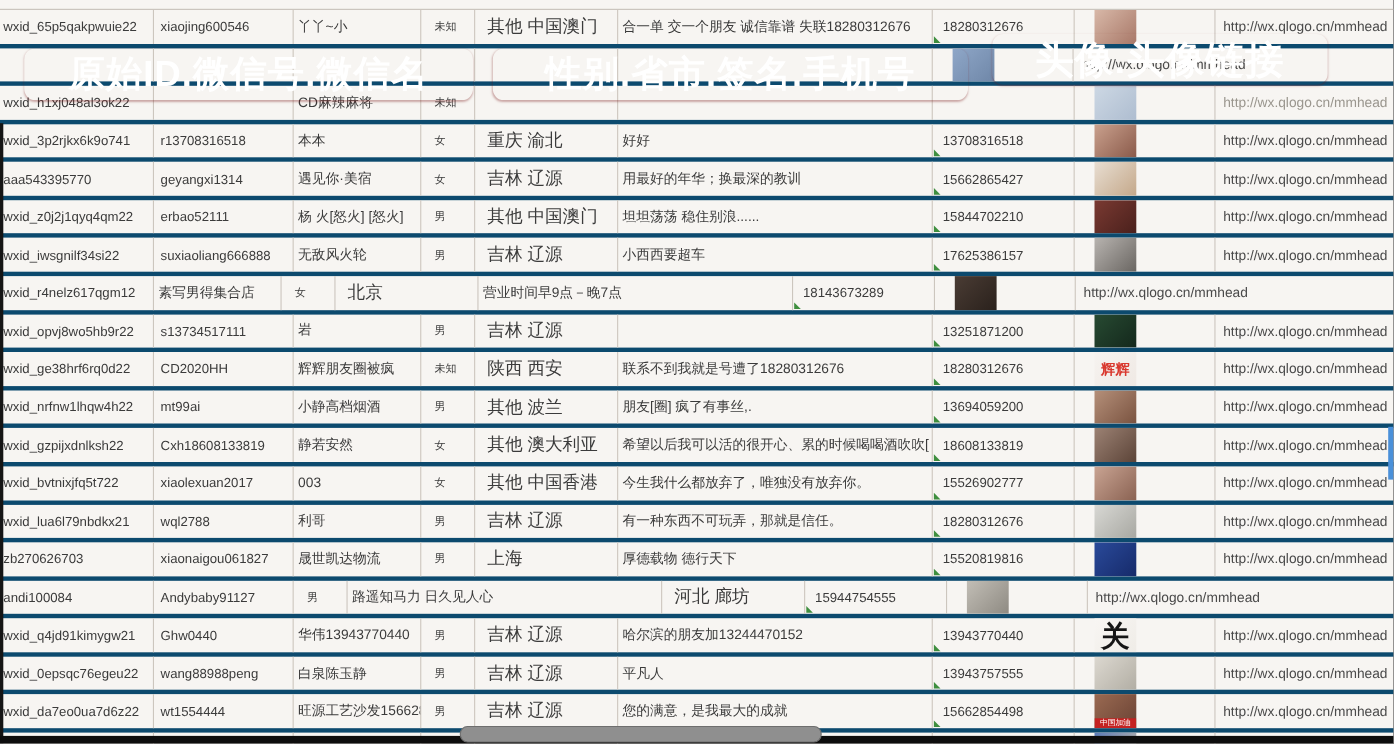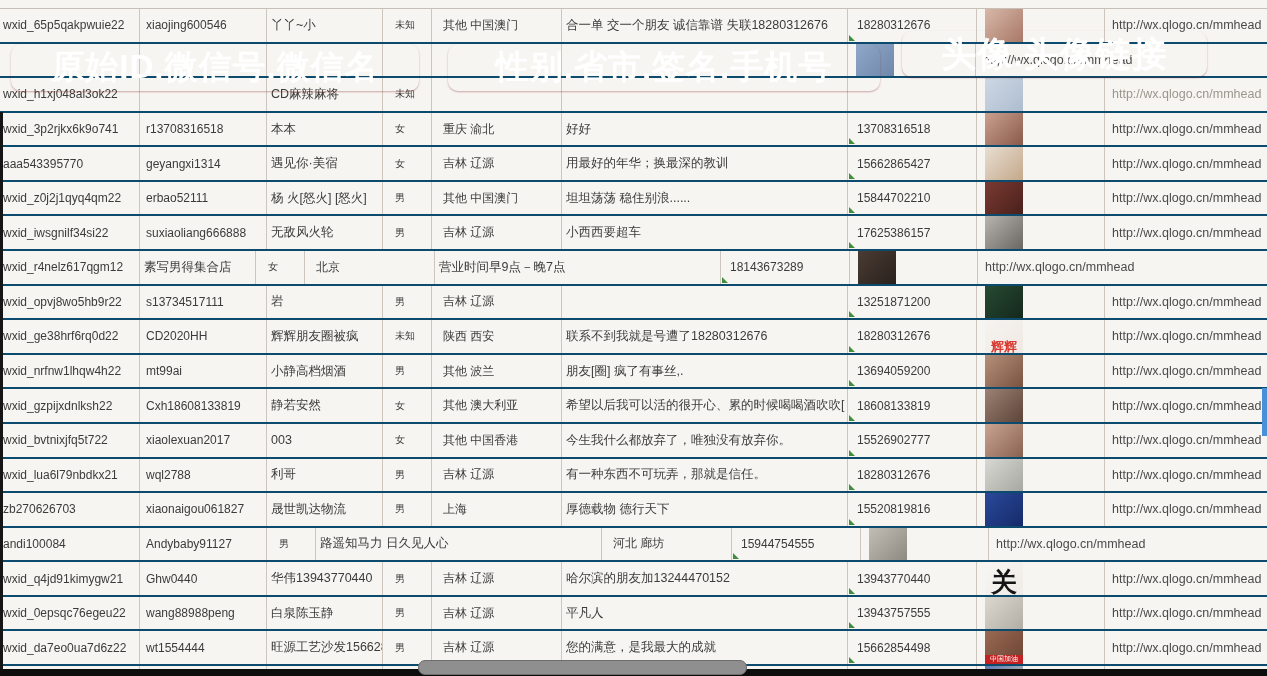--- a/index.html
+++ b/index.html
@@ -3,52 +3,52 @@
 <meta charset="utf-8">
 <style>
   html,body{margin:0;padding:0;background:#222;}
   .stage{
     position:relative;width:1267px;height:676px;overflow:hidden;
     background:#f7f5f2;font-family:"Liberation Sans","DejaVu Sans",sans-serif;
     color:#3b3b3b;
   }
   
   .rows{position:absolute;left:0;top:8px;width:1267px;border-top:1px solid #c6c0b8;}
-  .row{display:flex;height:34.58px;box-sizing:border-box;border-bottom:2px solid #0c4a6e;}
+  .row{display:flex;height:34.58px;box-sizing:border-box;border-bottom:4px solid #0c4a6e;}
   .cell{
     box-sizing:border-box;height:100%;overflow:hidden;white-space:nowrap;
     border-right:1px solid #ccc6be;display:flex;align-items:center;
     font-size:12px;position:relative;background:transparent;
   }
   .c-wxid{width:140px;padding-left:3px;}
   .c-id{width:127px;padding-left:6px;}
   .c-name{width:116px;padding-left:4px;font-size:12.5px;}
   .c-gender{width:49px;padding-left:12px;font-size:10px;}
-  .c-region{width:130px;padding-left:11px;font-size:12px;}
+  .c-region{width:130px;padding-left:11px;font-size:16px;}
   .c-sig{width:286px;padding-left:4px;font-size:12.5px;}
   .c-phone{width:129px;padding-left:9px;}
   .c-avatar{width:128px;padding:0;}
   .c-url{width:162px;padding-left:7px;border-right:none;font-size:12.5px;color:#4a4a4a;}
   .c-url.faded{color:#9a968e;}
   .phone-indent{margin-left:26px;}
   .tri{position:absolute;left:1px;bottom:1px;width:0;height:0;
        border-left:6px solid #3e8e3e;border-top:6px solid transparent;}
-  .avatar{margin-left:8px;width:38px;height:100%;display:flex;align-items:flex-end;
+  .avatar{margin-left:18px;width:38px;height:100%;display:flex;align-items:center;
           justify-content:center;overflow:hidden;position:relative;}
   .avatar .av-text{font-weight:bold;line-height:1;}
   .avatar .av-strip{position:absolute;left:0;right:0;bottom:0;height:9px;
           display:flex;align-items:center;justify-content:center;
           color:#fff;font-size:7px;letter-spacing:0;}
   
   .banner{
     position:absolute;border-radius:10px;display:flex;align-items:center;justify-content:center;
     color:#fff;font-weight:bold;font-size:33px;letter-spacing:1px;
     box-shadow:0 1px 2px rgba(120,20,20,.35);z-index:5;white-space:nowrap;
   }
-  #banner-ids{left:11px;top:44px;width:408px;height:47px;}
+  #banner-ids{left:22px;top:44px;width:408px;height:47px;}
   #banner-profile{left:448px;top:44px;width:432px;height:47px;}
   #banner-avatar{left:902px;top:31px;width:305px;height:46px;font-size:35px;}
   
   .left-edge{position:absolute;left:0;top:112px;width:3px;height:564px;background:#151515;z-index:6;}
   .bottom-track{position:absolute;left:0;top:669px;width:1267px;height:7px;background:#0d0d0d;z-index:6;}
   .scroll-thumb{position:absolute;left:418px;top:660px;width:327px;height:13px;border-radius:7px;
     background:#8f8f8f;border:1px solid #6e6e6e;z-index:7;}
   .edge-marker{position:absolute;right:0;top:388px;width:5px;height:48px;background:#4a90d9;z-index:4;}
 </style>
 </head>

